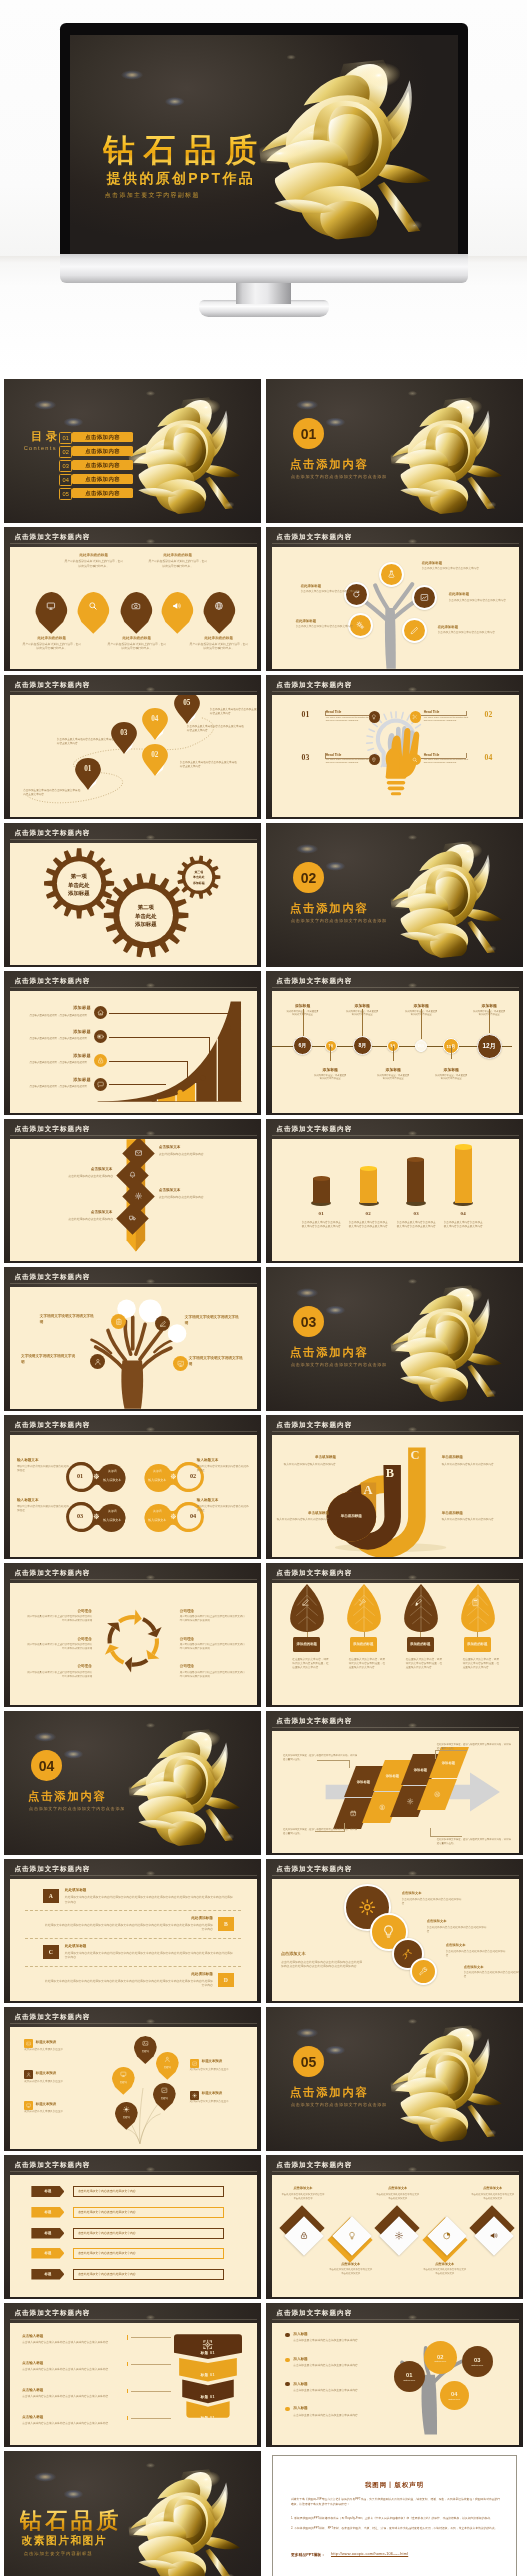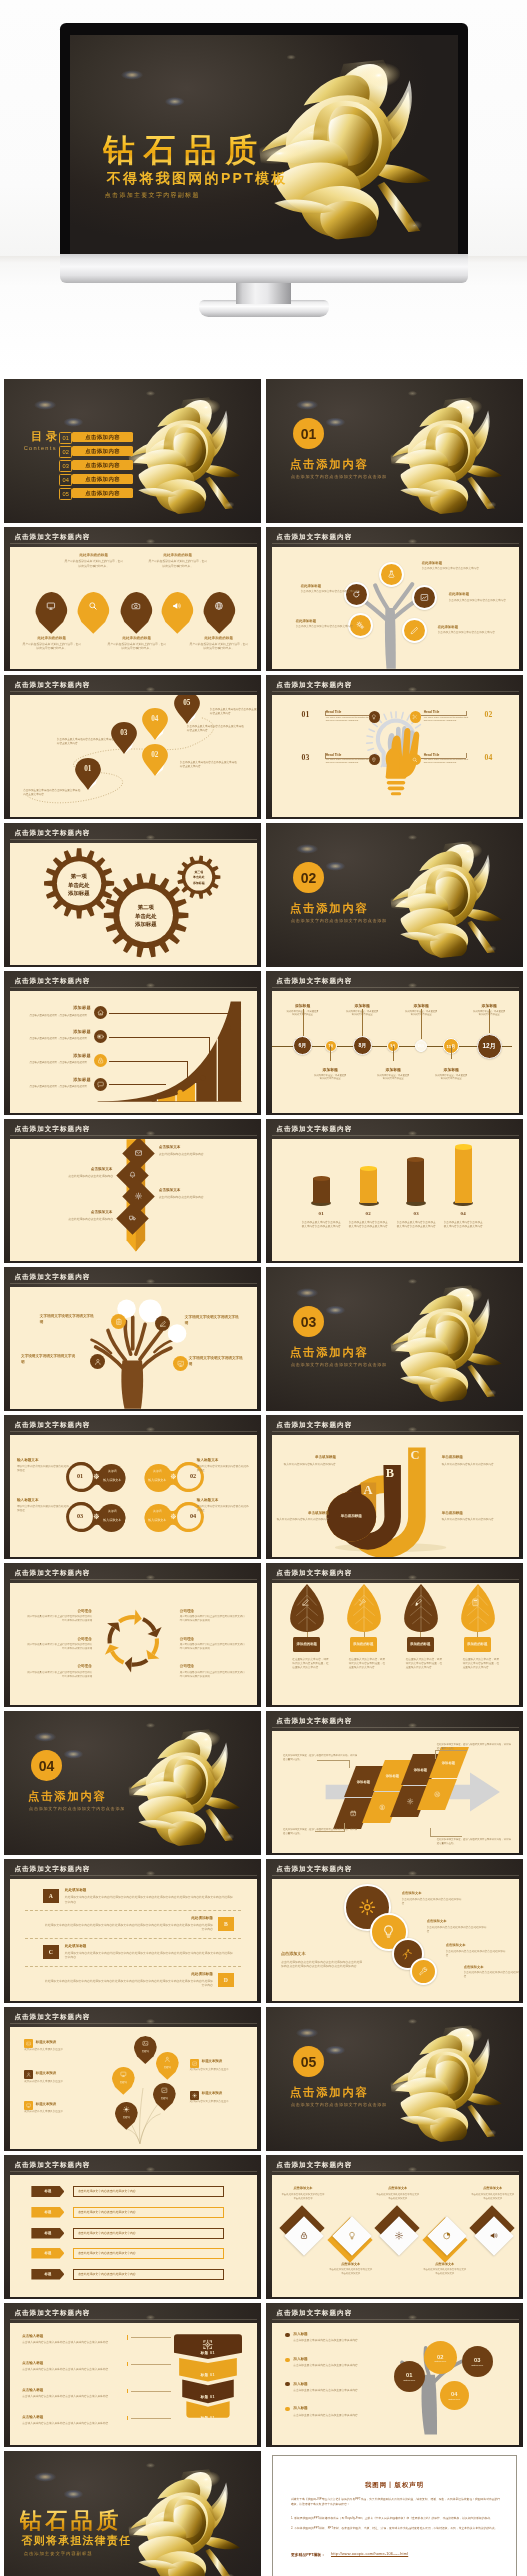--- a/index.html
+++ b/index.html
@@ -308,21 +308,21 @@
                   <path d="M16 226 C48 218 92 228 120 250 C82 256 46 248 16 226 Z" fill="url(#rD)" opacity=".92"></path>
                   <path d="M218 104 C242 88 260 64 270 40 C276 80 262 118 232 140 Z" fill="url(#rD)" opacity=".72"></path>
                   <ellipse cx="34" cy="142" rx="50" ry="18" fill="url(#rGlow2)" opacity=".9"></ellipse>
                   <ellipse cx="218" cy="26" rx="38" ry="22" fill="url(#rGlow2)" opacity=".92"></ellipse>
                   <ellipse cx="252" cy="290" rx="14" ry="9" fill="url(#rGlow2)" opacity=".45"></ellipse>
                   <ellipse cx="92" cy="112" rx="30" ry="12" fill="url(#rGlow2)" opacity=".45"></ellipse>
                 </g>
               </svg>
             </div>
    <div class="cv-ttl">钻石品质</div>
-   <div class="cv-sub">不得将我图网的PPT模板</div>
+   <div class="cv-sub">提供的原创PPT作品</div>
    <div class="cv-tag">点击添加主要文字内容副标题</div>
   </div>
  </div>
  <div class="mchin"></div>
 </div>
 </div>
 <div class="grid">
 <div class="row">
         <div class="sl L">
           <div class="bgdark"></div>
@@ -2132,21 +2132,21 @@
                 <path d="M16 226 C48 218 92 228 120 250 C82 256 46 248 16 226 Z" fill="url(#rD)" opacity=".92"></path>
                 <path d="M218 104 C242 88 260 64 270 40 C276 80 262 118 232 140 Z" fill="url(#rD)" opacity=".72"></path>
                 <ellipse cx="34" cy="142" rx="50" ry="18" fill="url(#rGlow2)" opacity=".9"></ellipse>
                 <ellipse cx="218" cy="26" rx="38" ry="22" fill="url(#rGlow2)" opacity=".92"></ellipse>
                 <ellipse cx="252" cy="290" rx="14" ry="9" fill="url(#rGlow2)" opacity=".45"></ellipse>
                 <ellipse cx="92" cy="112" rx="30" ry="12" fill="url(#rGlow2)" opacity=".45"></ellipse>
               </g>
             </svg>
           </div>
           <div class="end-t" style="">钻石品质</div>
-          <div class="end-s" style="">否则将承担法律责任</div>
+          <div class="end-s" style="">改素图片和图片</div>
           <div class="end-g" style="">点击添加主要文字内容副标题</div>
           <div class="end-box"></div>
         </div>
         <div class="sl R">
           <div class="cpbg"></div>
           <div class="cpborder"></div>
           <div class="cp-t" style="">我图网丨版权声明</div>
           <div class="cp-p cp-p0" style="">感谢您下载【我图网-VIP专区办公文档】提供的原创PPT作品，为了您和我图网以及原创作者的利益，请勿复制、传播、销售，否则将承担法律责任！我图网将对作品进行维权，按照传播下载次数进行十倍的索取赔偿！</div>
           <div class="cp-p cp-p1" style="">1. 版权属我图网的PPT模板著作权所有（即 Royalty-Free）正版者《中华人民共和国著作权》和《世界版权公约》的保护、作品的转载权，以及相应的版权的权利。</div>
           <div class="cp-p cp-p2" style="">2. 不得将我图网的PPT模板、PPT素材、改素图片和图片、出版、转让、分销，发布或者作为礼品转发给他人使用，不请转授权，否则，禁止本协议者本协议的的约束。</div>

